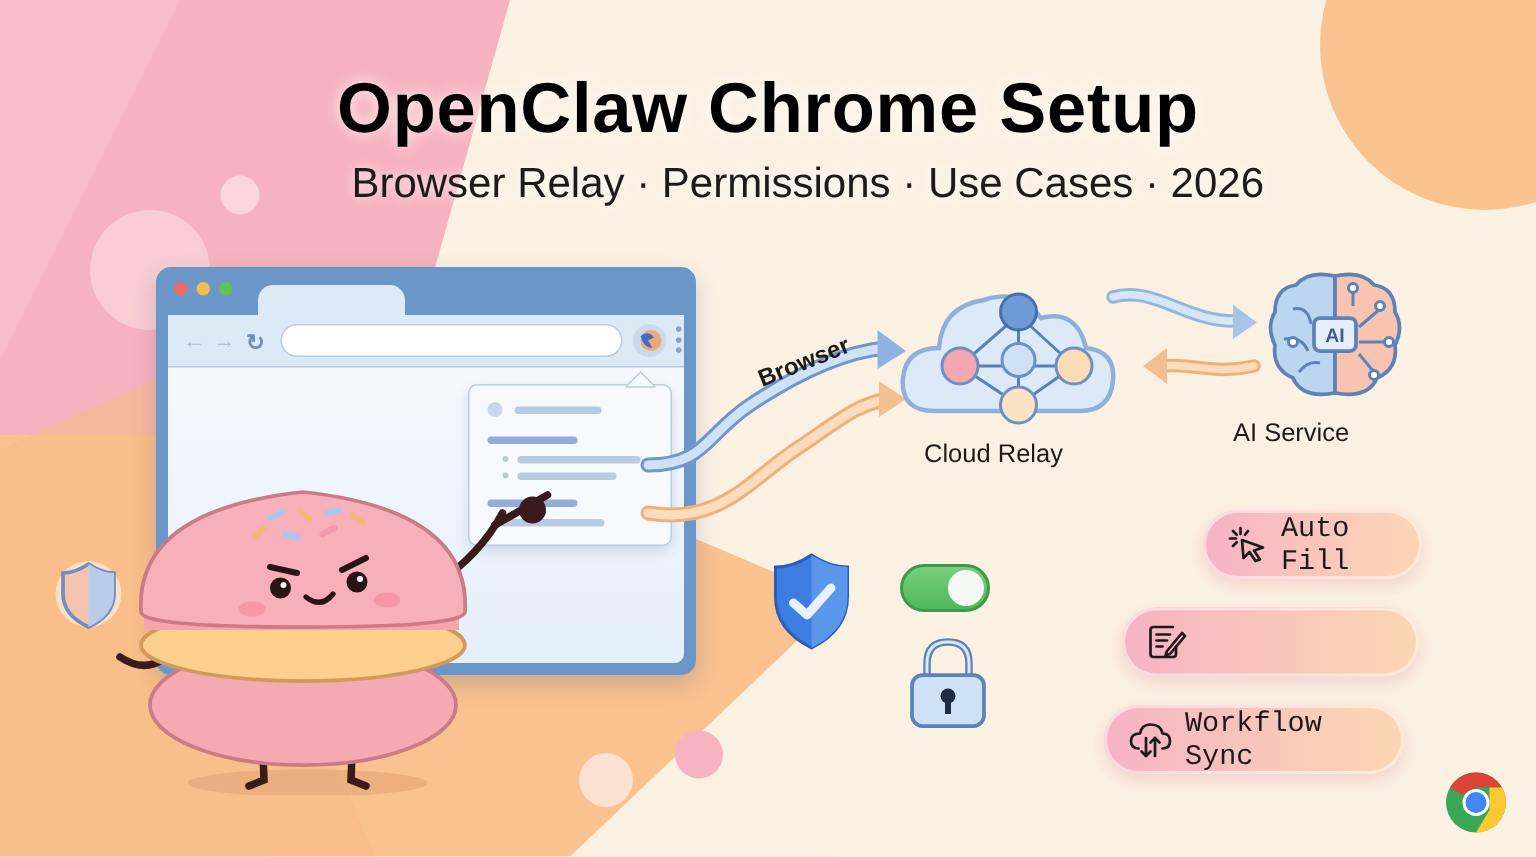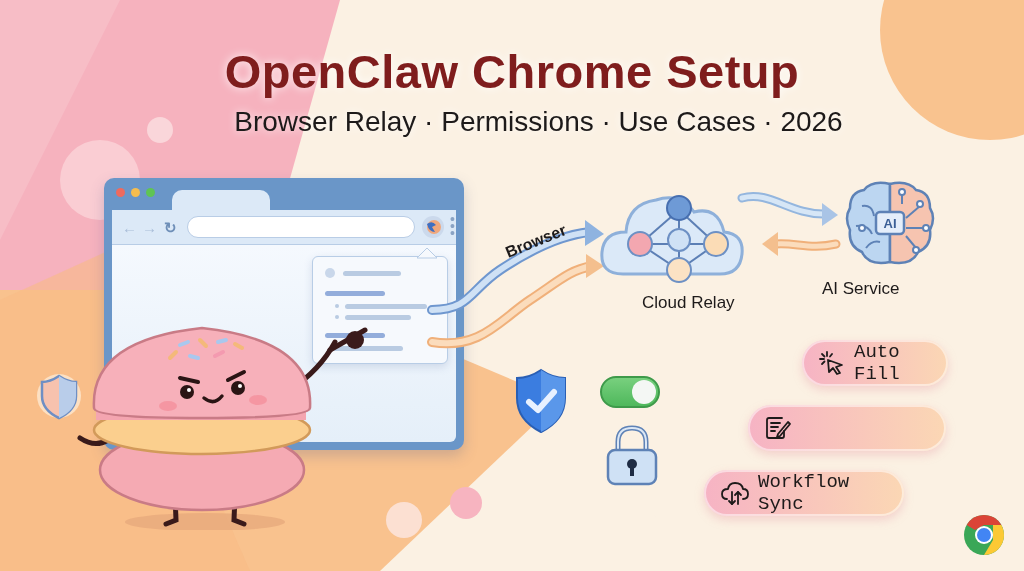--- a/index.html
+++ b/index.html
@@ -1,18 +1,18 @@
 <!DOCTYPE html>
 <html><head>
 <meta charset="utf-8">
 <style>
   html,body{margin:0;padding:0;}
   body{width:1024px;height:571px;overflow:hidden;position:relative;background:#fbf1e3;font-family:"Liberation Sans",sans-serif;}
   .bg{position:absolute;inset:0;}
-  .title{position:absolute;left:0;width:1024px;top:44px;text-align:center;font-weight:bold;font-size:47px;color:#7f1d1d;letter-spacing:0.5px;text-shadow:0 0 10px rgba(255,255,255,0.9);}
+  .title{position:absolute;left:0;width:1024px;top:44px;text-align:center;font-weight:bold;font-size:47px;color:#000000;letter-spacing:0.5px;text-shadow:0 0 10px rgba(255,255,255,0.9);}
   .subtitle{position:absolute;left:0;width:1005px;top:106px;text-align:center;font-size:28px;color:#1d1a1a;text-shadow:0 0 8px rgba(255,255,255,0.9);padding-left:36px;}
   .browser{position:absolute;left:104px;top:178px;width:360px;height:272px;background:#6a96c8;border-radius:10px;box-shadow:0 6px 14px rgba(80,90,140,0.25);}
   .dots{position:absolute;left:12px;top:10px;display:flex;gap:6px;}
   .dot{width:9px;height:9px;border-radius:50%;}
   .tab{position:absolute;left:68px;top:12px;width:98px;height:22px;background:#dce9f7;border-radius:10px 10px 0 0;}
   .toolbar{position:absolute;left:8px;top:32px;width:344px;height:34px;background:#dce9f7;border-bottom:1px solid #b8cde6;}
   .nav{position:absolute;top:9px;font-size:15px;color:#a9bdd8;}
   .url{position:absolute;left:75px;top:6px;width:226px;height:20px;background:#fff;border:1px solid #b9cde6;border-radius:11px;}
   .ext{position:absolute;left:310px;top:6px;width:22px;height:22px;border-radius:50%;background:#cbd9ec;}
   .menu{position:absolute;left:338px;top:6px;font-size:14px;color:#8aa3c4;line-height:7px;}
@@ -106,21 +106,21 @@
       <line x1="42" y1="62" x2="81" y2="88"></line>
       <line x1="118" y1="62" x2="81" y2="88"></line>
     <line x1="81" y1="56" x2="81" y2="88"></line>
   </g>
   <circle cx="81" cy="26" r="12" fill="#6e9ad6" stroke="#476fb0" stroke-width="2"></circle>
   <circle cx="81" cy="58" r="11" fill="#cfe1f5" stroke="#6d90c4" stroke-width="2"></circle>
   <circle cx="42" cy="62" r="12" fill="#f3a7b0" stroke="#6d90c4" stroke-width="2"></circle>
   <circle cx="118" cy="62" r="12" fill="#fbdcb6" stroke="#6d90c4" stroke-width="2"></circle>
   <circle cx="81" cy="88" r="12" fill="#fbe2c4" stroke="#6d90c4" stroke-width="2"></circle>
 </svg>
-<div class="lbl" style="left:642px;top:293px">Cloud Relay</div>
+<div class="lbl" style="left:616px;top:293px">Cloud Relay</div>
 
 <svg style="position:absolute;left:842px;top:176px" width="96" height="96" viewBox="0 0 96 96">
   <path d="M48 8 Q30 4 22 14 Q8 16 8 32 Q2 42 8 54 Q6 70 20 76 Q26 90 48 86 Z" fill="#bcd6f1" stroke="#5e82b6" stroke-width="2.5"></path>
   <path d="M48 8 Q66 4 74 14 Q88 16 88 32 Q94 42 88 54 Q90 70 76 76 Q70 90 48 86 Z" fill="#f6c4b0" stroke="#5e82b6" stroke-width="2.5"></path>
   <g stroke="#5e82b6" stroke-width="2" fill="none">
     <path d="M20 30 Q30 28 32 40"></path>
       <path d="M14 50 Q26 48 30 58"></path>
       <path d="M24 72 Q30 64 38 66"></path>
     <path d="M64 42 L78 30"></path>
       <path d="M64 52 L84 52"></path>
@@ -170,21 +170,21 @@
   <svg width="28" height="26" viewBox="0 0 28 26">
     <g stroke="#1d1a1a" stroke-width="1.8" fill="none" stroke-linecap="round" stroke-linejoin="round">
       <path d="M18 3 L5 3 Q3 3 3 5 L3 21 Q3 23 5 23 L18 23 Q20 23 20 21 L20 16"></path>
       <line x1="7" y1="8" x2="16" y2="8"></line>
         <line x1="7" y1="12" x2="14" y2="12"></line>
         <line x1="7" y1="16" x2="11" y2="16"></line>
       <path d="M14 19 L24 7 L26 9 L16 21 L13 22 Z"></path>
     </g>
   </svg>
 </div>
-<div class="pill" style="left:704px;top:470px;width:200px">
+<div class="pill" style="left:736px;top:470px;width:200px">
   <svg width="30" height="26" viewBox="0 0 30 26">
     <g stroke="#1d1a1a" stroke-width="1.8" fill="none" stroke-linecap="round" stroke-linejoin="round">
       <path d="M7 19 Q2 19 2 14 Q2 9 8 9 Q9 3 15 3 Q22 3 23 9 Q28 9 28 14 Q28 19 23 19"></path>
       <line x1="12" y1="12" x2="12" y2="24"></line>
         <path d="M9 21 L12 24 L15 21"></path>
       <line x1="18" y1="24" x2="18" y2="12"></line>
         <path d="M15 15 L18 12 L21 15"></path>
     </g>
   </svg>
   <span>Workflow Sync</span>

